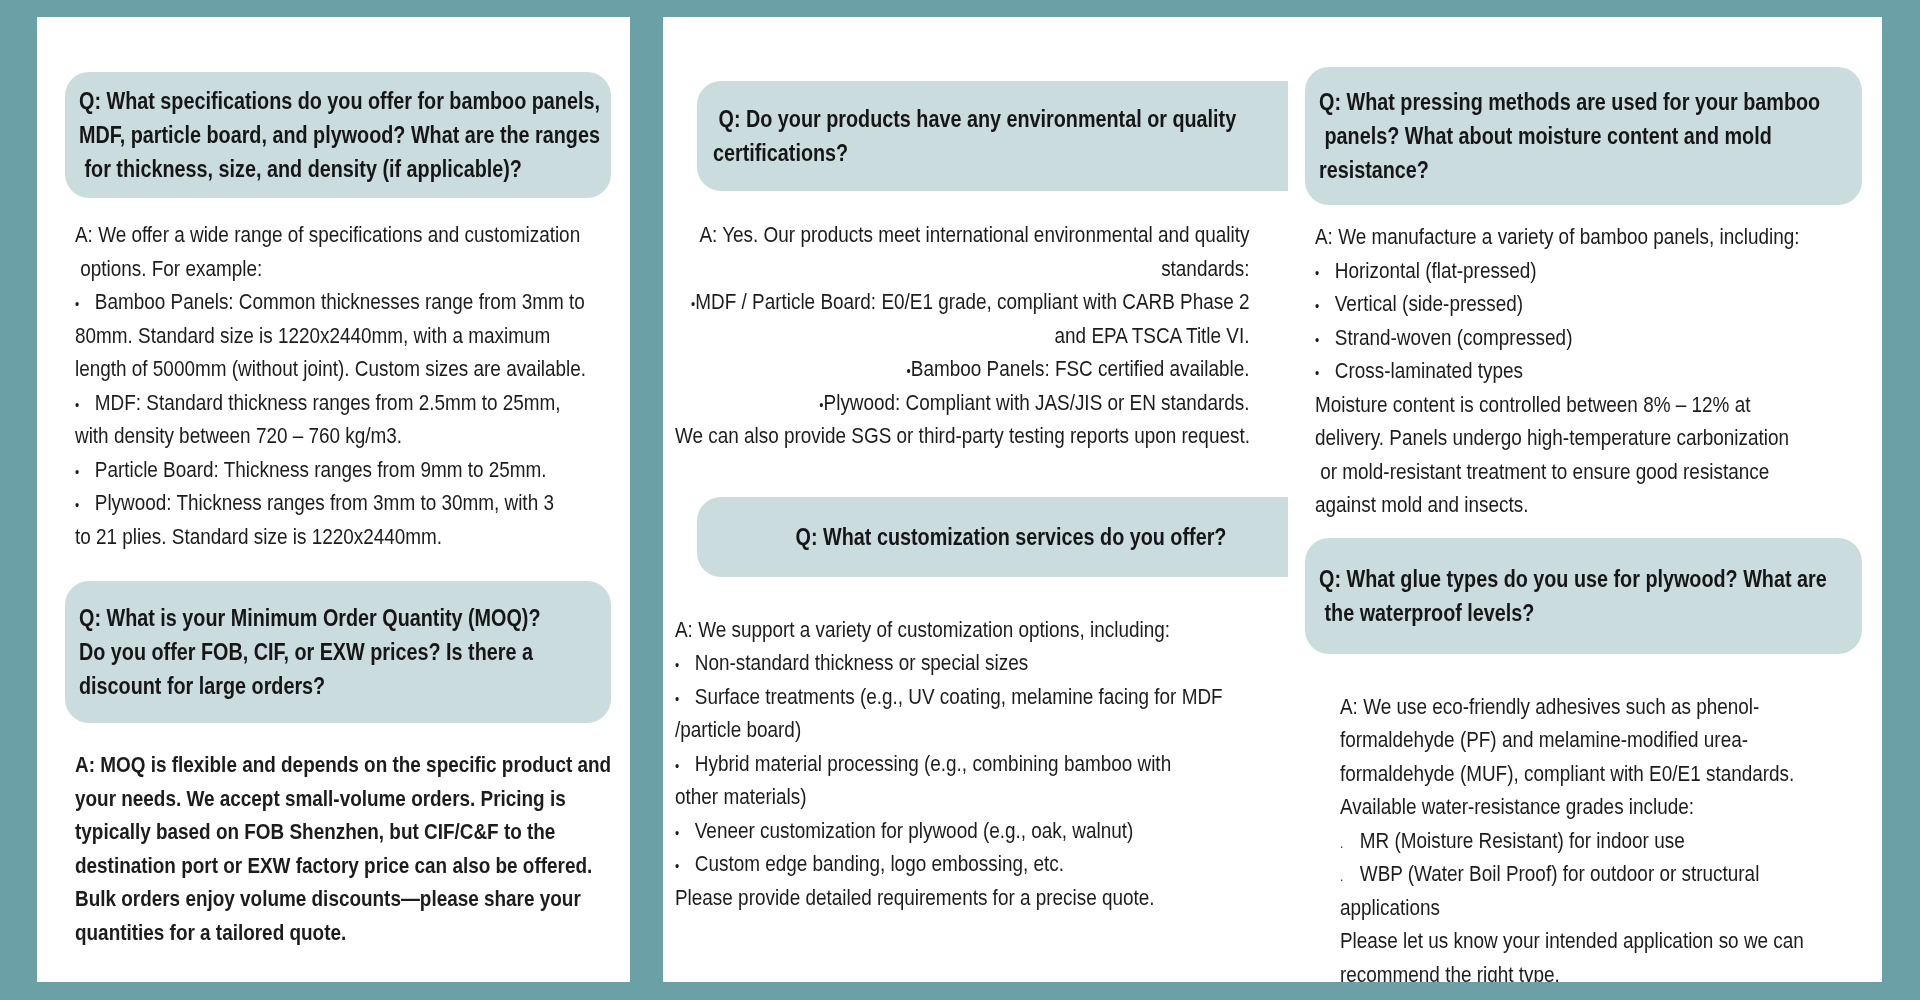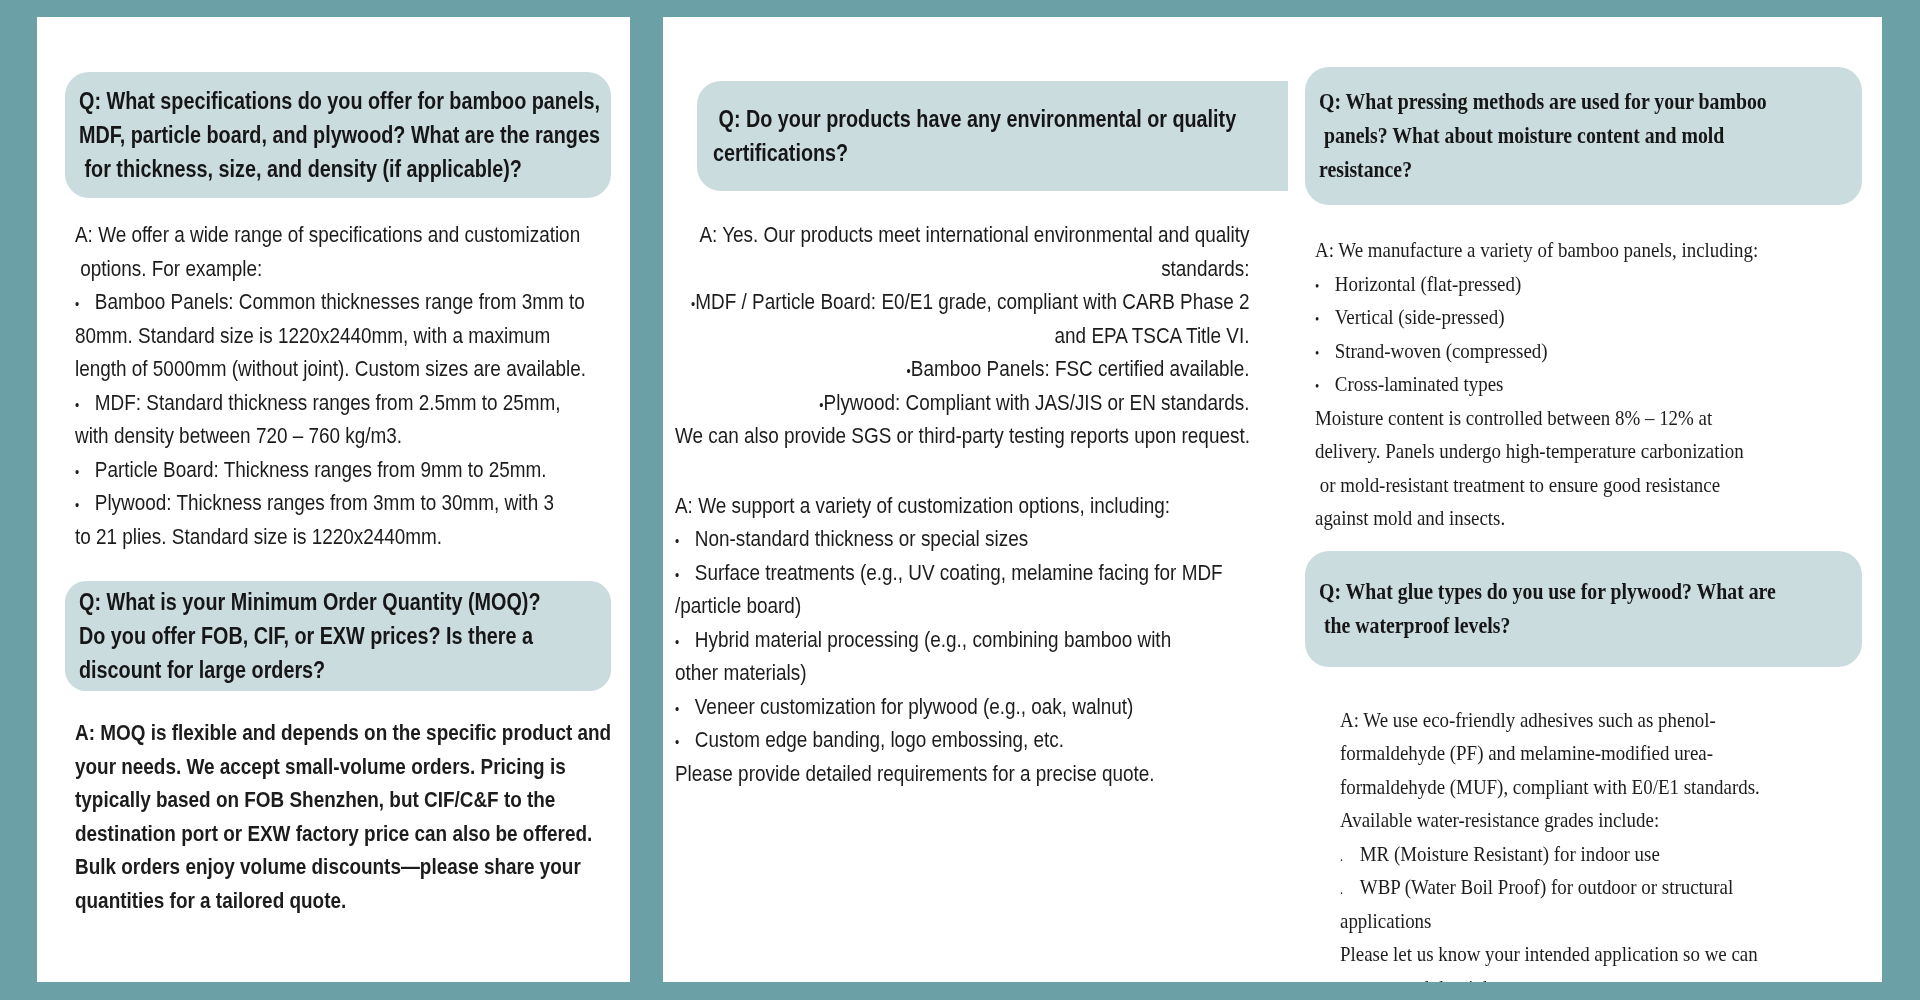--- a/index.html
+++ b/index.html
@@ -10,21 +10,21 @@
     color:var(--text,#1c1c1c);
   }
   .sheet{position:relative;width:1920px;height:1000px;}
   .card{
     position:absolute;top:17px;height:965px;
     background:var(--card,#ffffff);
     overflow:hidden;
   }
   #card1{left:37px;width:593px;}
   #card2{left:663px;width:682px;}
-  #card3{left:1288px;width:594px;font-family:Liberation Serif, serif;}
+  #card3{left:1288px;width:594px;}
 
   .line{
     white-space:pre;
     transform:scaleX(0.86);
     transform-origin:0 50%;
   }
   .bubble{
     background:var(--bubble,#cbdcdf);
     border-radius:24px;
   }
@@ -36,31 +36,31 @@
   .answer .line{
     font-size:22px;line-height:33.5px;height:33.5px;
   }
   .bullet{
     display:inline-block;width:23px;font-size:14px;
   }
 
   
   #card1 .blk1{margin:55px 19px 10px 28px;padding:12px 14px;}
   #card1 .blk2{margin:20px 4px 0 38px;}
-  #card1 .blk3{margin:28px 19px 0 28px;padding:4px 14px;border-radius:21px;}
+  #card1 .blk3{margin:28px 19px 0 28px;padding:20px 14px;}
   #card1 .blk4{margin:25px 4px 0 38px;font-weight:bold;}
 
   #card2 .blk1{margin:64px 18px 0 34px;padding:21px 16px;}
   #card2 .blk2{margin:27px 2px 0 12px;text-align:right;}
   #card2 .blk3{margin:44px 20px 0 34px;padding:23px 14px;}
   #card2 .blk3 .line{text-align:center;transform-origin:50% 50%;}
   #card2 .blk4{margin:36px 2px 0 12px;}
 
   #card3 .blk1{margin:50px 20px 0 17px;padding:18px 14px;}
-  #card3 .blk2{margin:28px 4px 0 27px;}
+  #card3 .blk2{margin:15px 4px 0 27px;}
   #card3 .blk3{margin:16px 20px 0 17px;padding:24px 14px;}
   #card3 .blk4{margin:36px 6px 0 52px;}
 </style>
 </head>
 <body style="--bg: #6ba0a6; --card: #ffffff; --bubble: #cbdcdf; --text: #1c1c1c;">
 
 <div class="sheet">
   <div class="card" id="card1">
       <div class="bubble blk1">
         <div class="line"><span>Q: What specifications do you offer for bamboo panels,</span></div>
@@ -100,20 +100,23 @@
       </div>
       <div class="answer blk2">
         <div class="line"><span>A: Yes. Our products meet international environmental and quality</span></div>
         <div class="line"><span>standards:</span></div>
         <div class="line"><span class="bullet">•</span><span>MDF / Particle Board: E0/E1 grade, compliant with CARB Phase 2</span></div>
         <div class="line"><span>and EPA TSCA Title VI.</span></div>
         <div class="line"><span class="bullet">•</span><span>Bamboo Panels: FSC certified available.</span></div>
         <div class="line"><span class="bullet">•</span><span>Plywood: Compliant with JAS/JIS or EN standards.</span></div>
         <div class="line"><span>We can also provide SGS or third-party testing reports upon request.</span></div>
       </div>
+      <div class="bubble blk3">
+        <div class="line"><span>Q: What customization services do you offer?</span></div>
+      </div>
       <div class="answer blk4">
         <div class="line"><span>A: We support a variety of customization options, including:</span></div>
         <div class="line"><span class="bullet">•</span><span>Non-standard thickness or special sizes</span></div>
         <div class="line"><span class="bullet">•</span><span>Surface treatments (e.g., UV coating, melamine facing for MDF</span></div>
         <div class="line"><span>/particle board)</span></div>
         <div class="line"><span class="bullet">•</span><span>Hybrid material processing (e.g., combining bamboo with</span></div>
         <div class="line"><span>other materials)</span></div>
         <div class="line"><span class="bullet">•</span><span>Veneer customization for plywood (e.g., oak, walnut)</span></div>
         <div class="line"><span class="bullet">•</span><span>Custom edge banding, logo embossing, etc.</span></div>
         <div class="line"><span>Please provide detailed requirements for a precise quote.</span></div>

